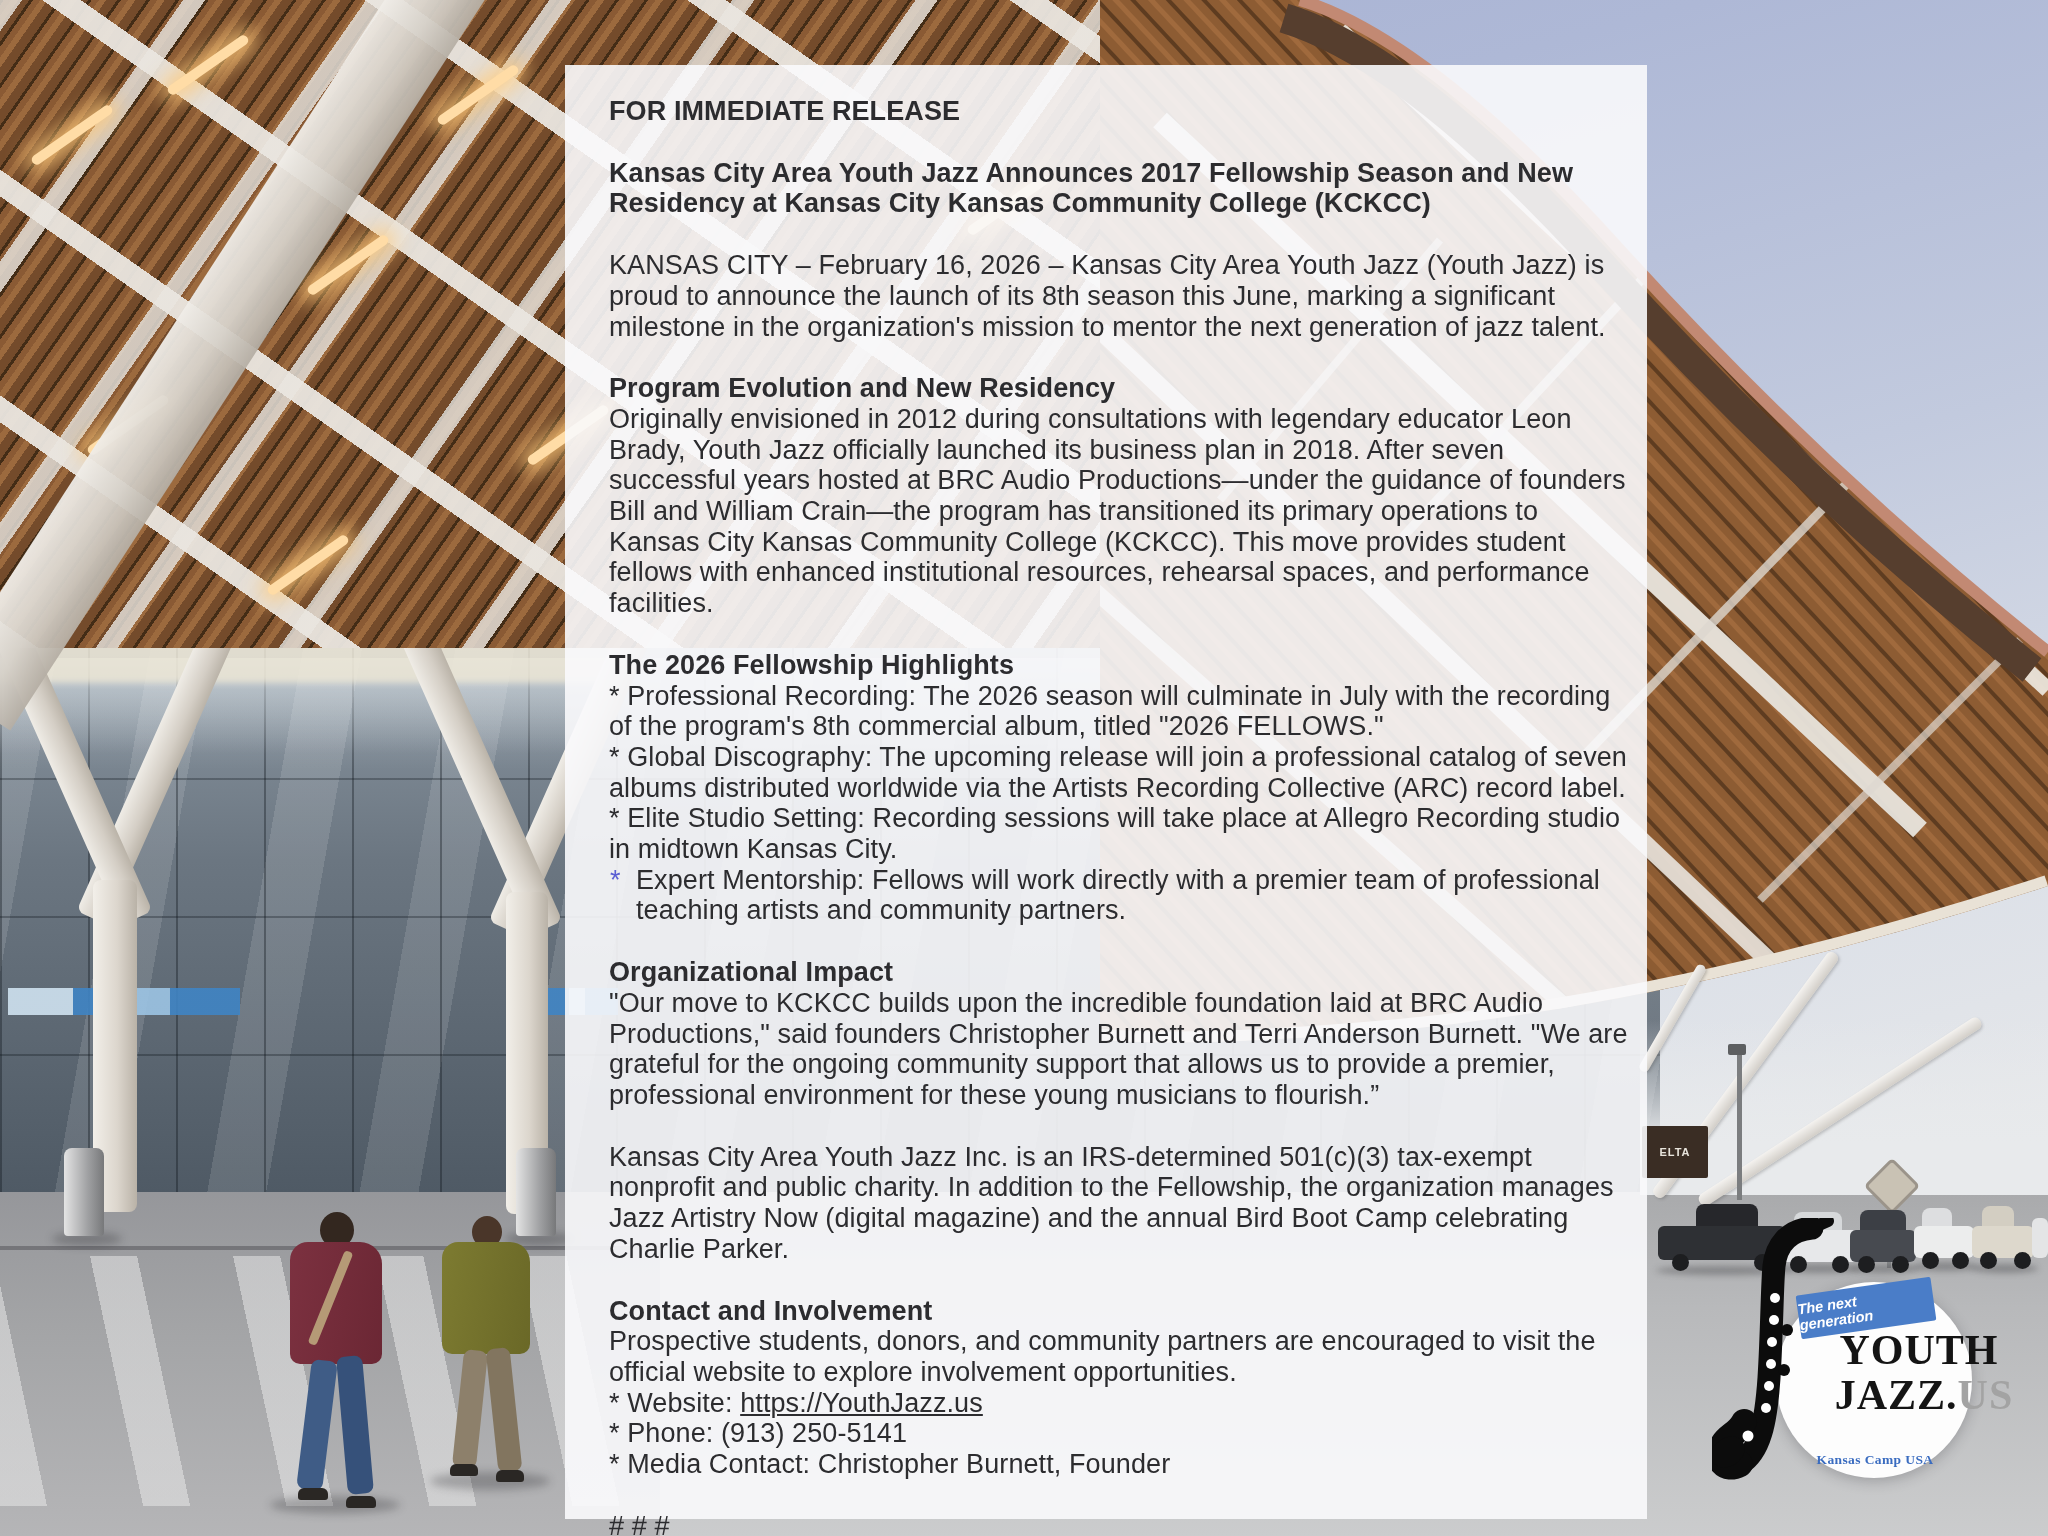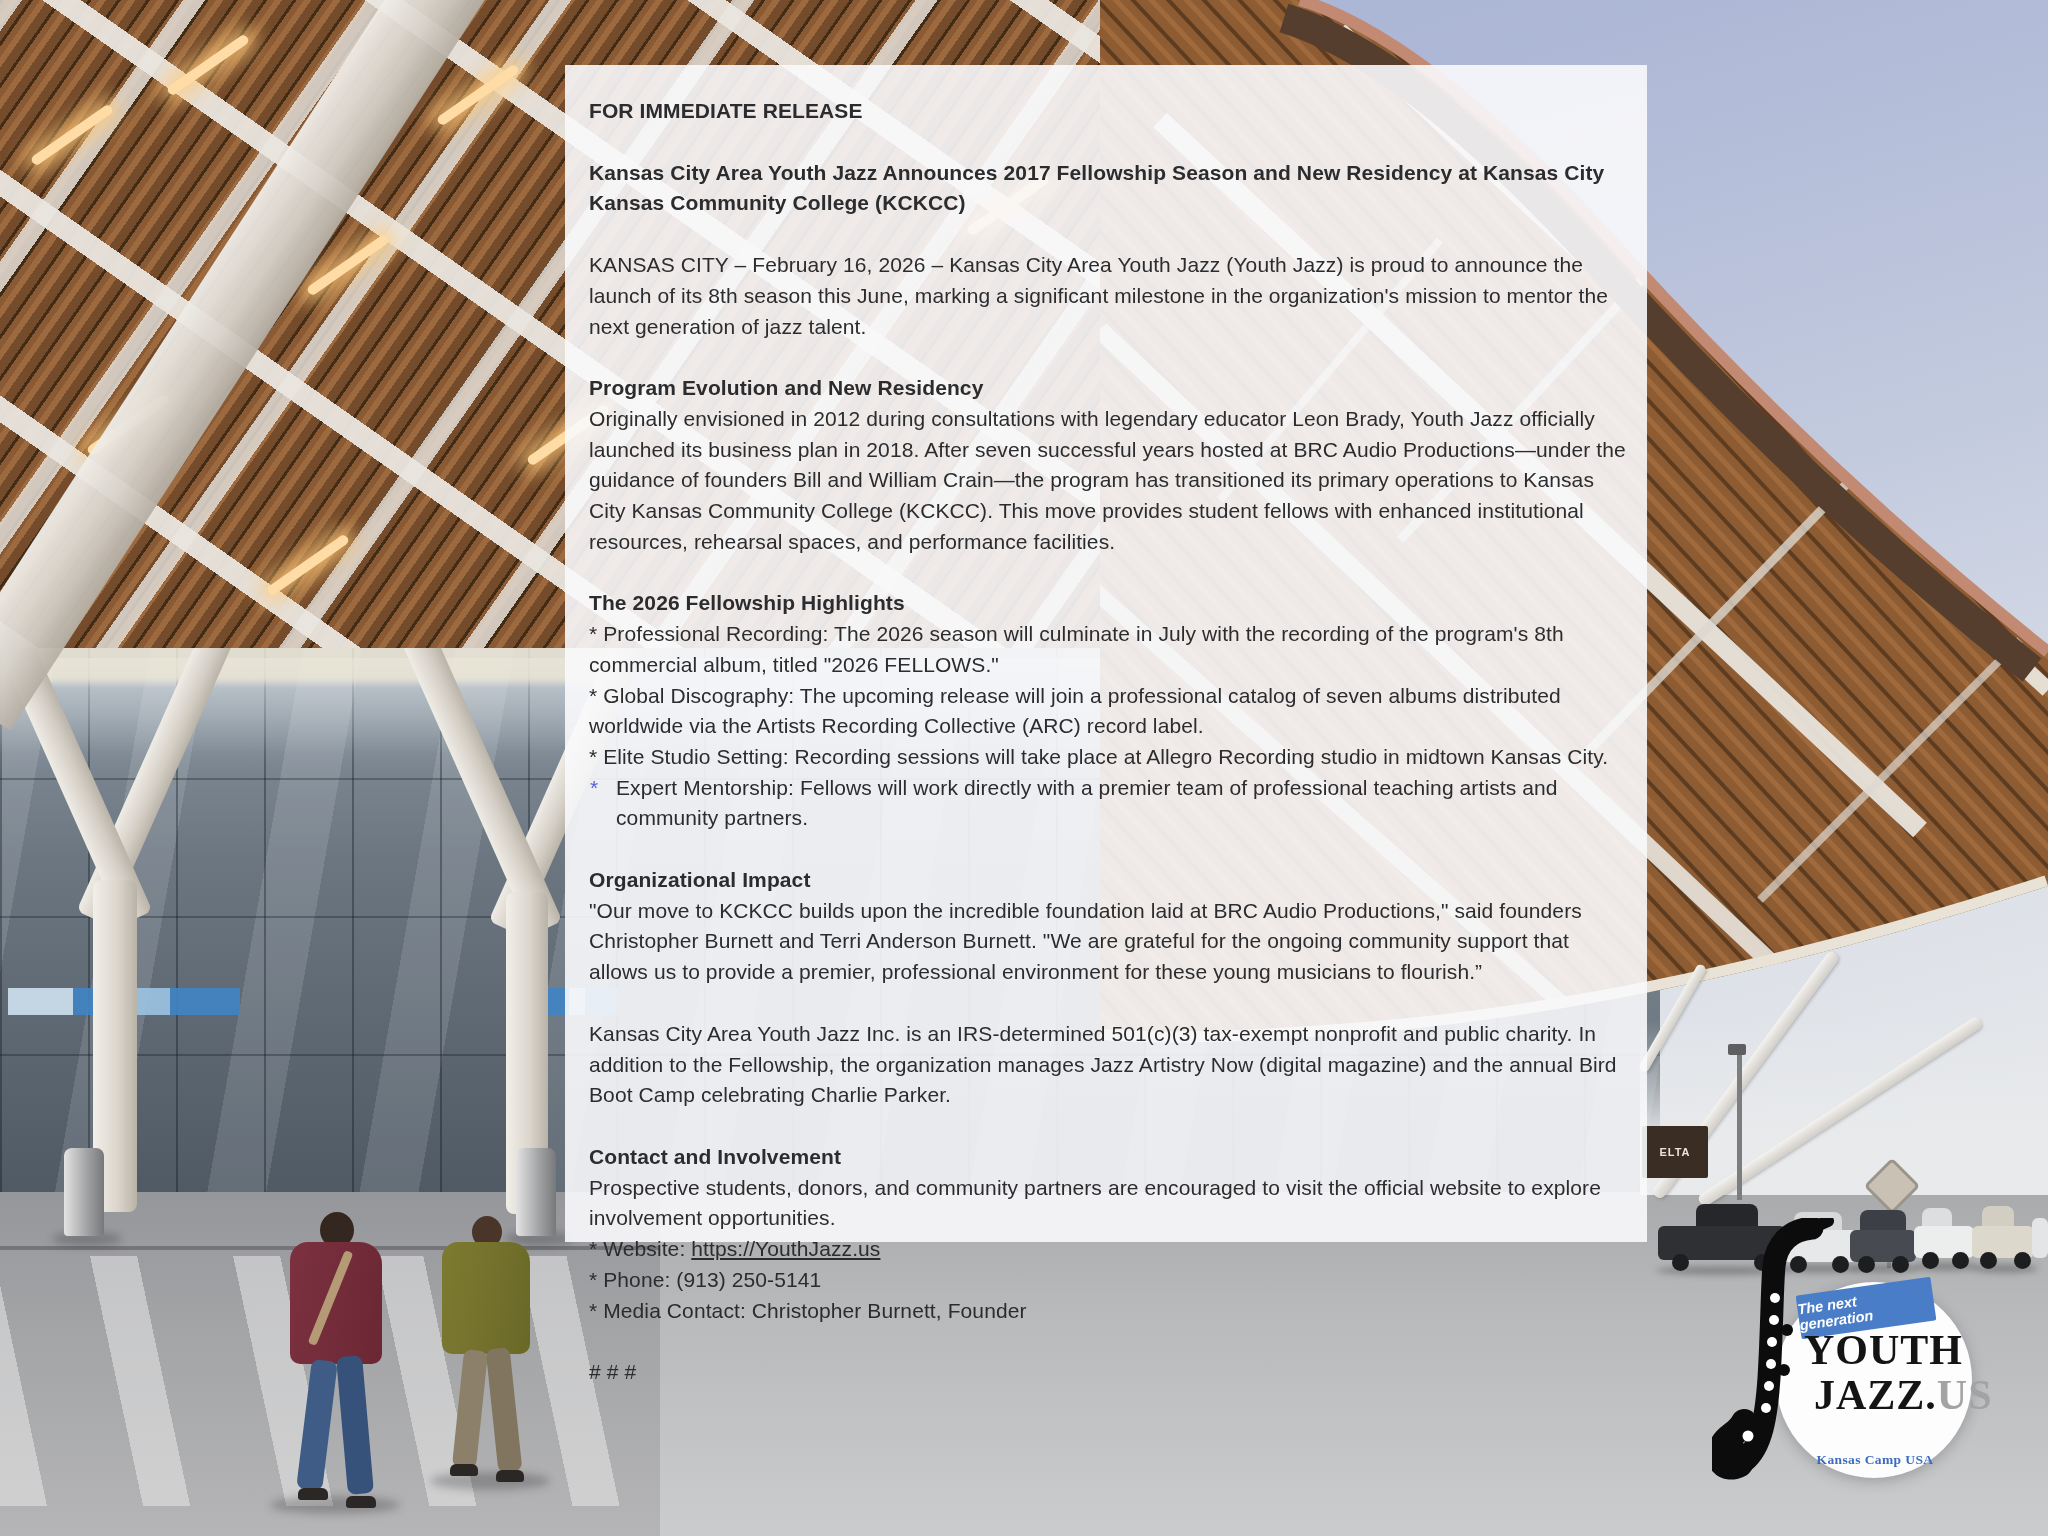--- a/index.html
+++ b/index.html
@@ -54,38 +54,38 @@
   .car .wh{position:absolute;width:17px;height:17px;border-radius:50%;background:#1d1e20;}
   .car-shadow{position:absolute;height:9px;background:rgba(30,30,32,.3);border-radius:50%;filter:blur(3px);}
 
   .person{position:absolute;}
   .person .head{position:absolute;border-radius:50%;}
   .person .torso{position:absolute;}
   .person .leg{position:absolute;}
   .person .shoe{position:absolute;height:12px;border-radius:6px 6px 3px 3px;background:#2a2724;}
 
   
-  .panel{left:565px;top:65px;width:1082px;height:1177px;background:rgba(250,250,252,0.9);
-    box-sizing:border-box;padding:31px 14px 0 24px;color:#2c2c2f;
-    font-size:21px;line-height:30.7px;letter-spacing:.1px;}
+  .panel{left:565px;top:65px;width:1082px;height:1454px;background:rgba(250,250,252,0.9);
+    box-sizing:border-box;padding:31px 14px 0 44px;color:#2c2c2f;
+    font-size:27px;line-height:30.7px;letter-spacing:.1px;}
   .block{margin-top:31px;}
   .block:first-child{margin-top:0;}
   .hd{font-weight:700;}
   .bullet{position:relative;}
   .hang{padding-left:27px;}
   .hang .star{position:absolute;left:1px;top:0;}
   .star.blue{color:#5b5fd3;}
   .link{text-decoration:underline;}
 
   
   .logo{left:1700px;top:1210px;width:348px;height:326px;}
   .logo-circle{left:76px;top:72px;width:196px;height:196px;border-radius:50%;background:#fdfdfd;box-shadow:0 3px 14px rgba(30,30,40,.25);}
   .ribbon{left:98px;top:76px;width:136px;height:44px;background:#4a7dc8;transform:rotate(-8deg);color:#ffffff;
     font-size:14.5px;font-style:italic;font-weight:bold;display:flex;align-items:center;justify-content:center;border-radius:2px;}
-  .wordmark{left:104px;top:118px;width:230px;font-family:"Liberation Serif",serif;font-weight:700;color:#141414;font-size:42px;line-height:45px;letter-spacing:1px;}
+  .wordmark{left:104px;top:118px;width:230px;font-family:"Liberation Serif",serif;font-weight:700;color:#141414;font-size:42px;line-height:45px;letter-spacing:1px;text-align:center;}
   .wordmark .l2{padding-left:10px;}
   .us{color:#a3a3a3;}
   .kc{left:110px;top:242px;width:130px;text-align:center;font-family:"Liberation Serif",serif;font-weight:700;font-size:13.5px;color:#3a6cc0;letter-spacing:.4px;}
 </style>
 </head>
 <body>
 
 <div class="stage">
 
   <div class="abs sky"></div>

